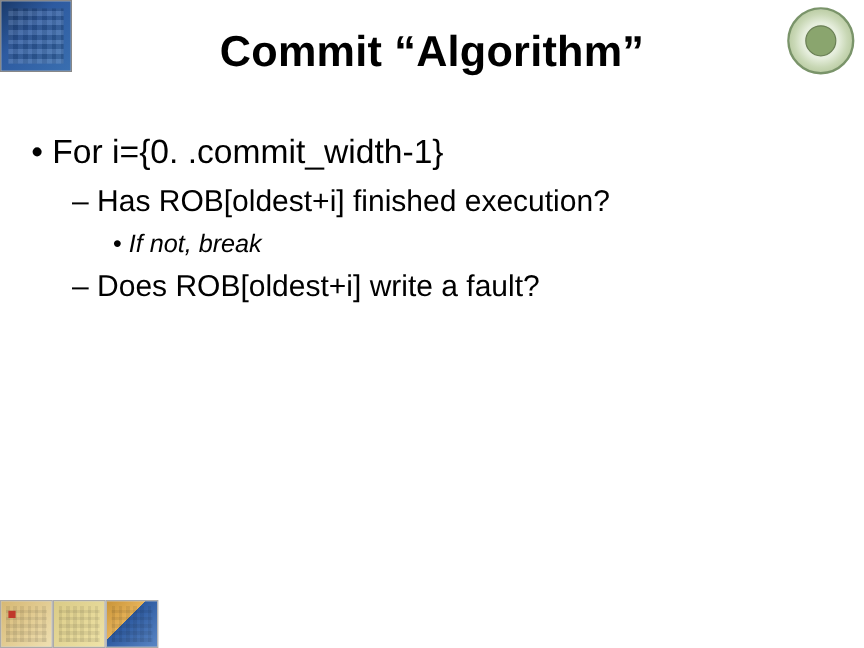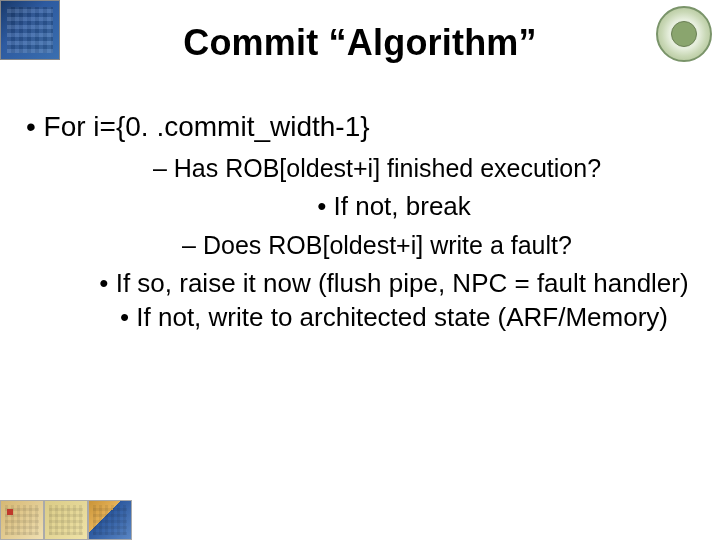--- a/index.html
+++ b/index.html
@@ -57,24 +57,24 @@
     position: absolute;
     top: 108px;
     left: 26px;
     right: 26px;
   }
   .lvl1 { list-style: none; }
   .lvl1 > li { margin-bottom: 21px; }
   .b1 { font-size: 28px; line-height: 1.35; }
   .b1::before { content: "• "; }
   .lvl2 { list-style: none; margin-left: 34px; margin-top: 6px; }
-  .b2 { font-size: 25px; line-height: 1.35; text-align: center; }
+  .b2 { font-size: 25px; line-height: 1.35; }
   .b2::before { content: "– "; }
   .lvl3 { list-style: none; margin-left: 34px; margin-top: 4px; margin-bottom: 6px; }
-  .b3 { font-size: 26px; line-height: 1.3; }
+  .b3 { font-size: 21px; line-height: 1.3; font-style: italic; }
   .b3::before { content: "• "; }
   .footer {
     position: absolute;
     bottom: 0;
     left: 0;
     display: flex;
   }
   .fimg { width: 44px; height: 40px; border: 1px solid #aaa; }
   .f1 { background: linear-gradient(135deg, #d6b873, #efe0b2); }
   .f1::after { content:""; position:absolute; width:6px; height:6px; background:#c0392b; left:6px; bottom:24px; }
@@ -107,28 +107,20 @@
         <li class="b2">
           <span>Has ROB[oldest+i] finished execution?</span>
           <ul class="lvl3">
             <li class="b3">
               <span>If not, break</span>
             </li>
           </ul>
         </li>
         <li class="b2">
           <span>Does ROB[oldest+i] write a fault?</span>
-          <ul class="lvl3">
-            <li class="b3">
-              <span>If so, raise it now (flush pipe, NPC = fault handler)</span>
-            </li>
-            <li class="b3">
-              <span>If not, write to architected state (ARF/Memory)</span>
-            </li>
-          </ul>
         </li>
       </ul>
     </li>
   </ul>
 </div>
 
 <div class="footer">
   <div class="fimg f1"></div>
   <div class="fimg f2"></div>
   <div class="fimg f3"></div>

